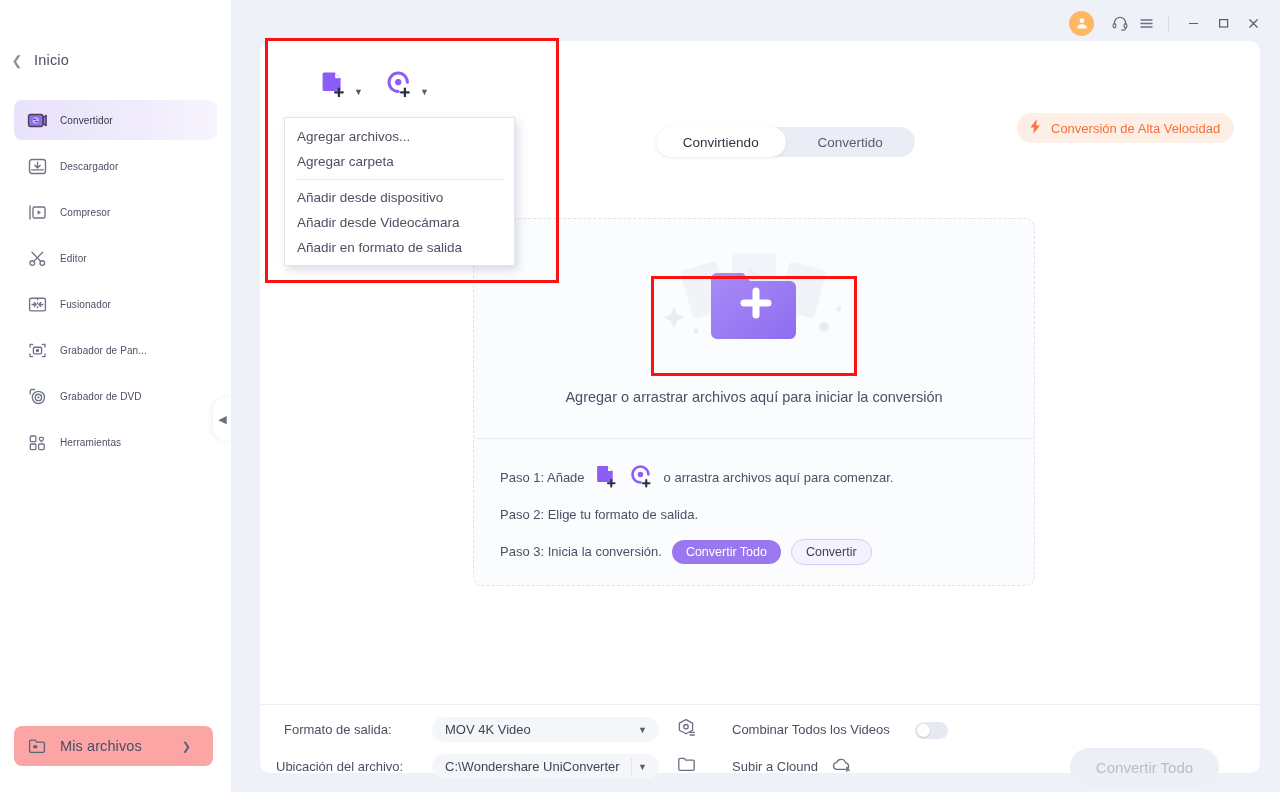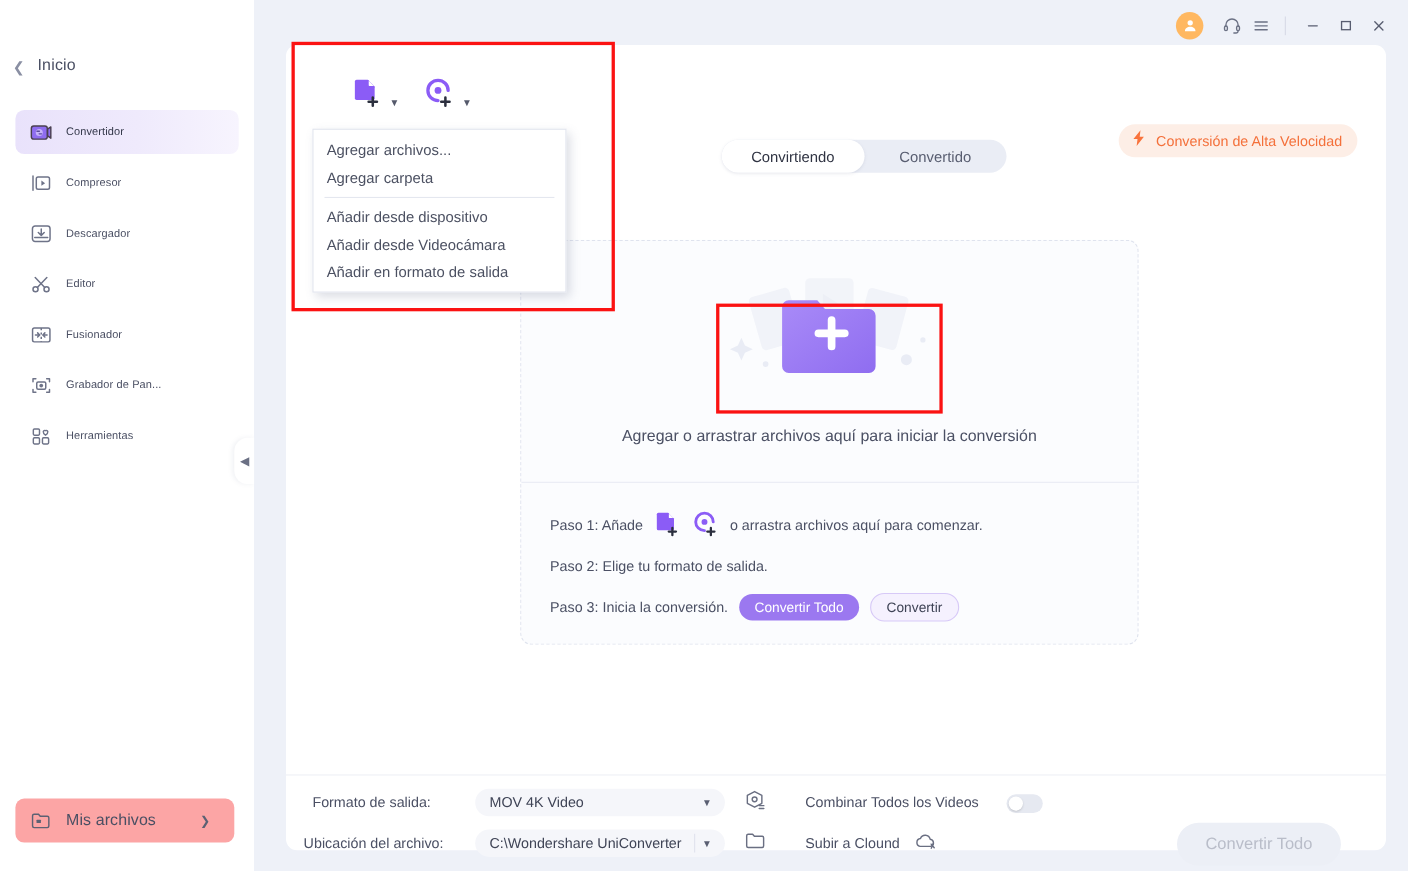--- a/index.html
+++ b/index.html
@@ -302,37 +302,37 @@
             <circle cx="8.7" cy="10.5" r="3.2" fill="#c6b2fb"></circle>
             <path d="M6.6 9.3 h2.2 M10.8 11.7 h-2.2" stroke="#5b4ba0" stroke-width="1.2" stroke-linecap="round"></path>
           </svg>
         </div>
         <div class="nav-txt">Convertidor</div>
       </div>
 
       <div class="nav-item">
         <div class="nav-ico">
           <svg width="21" height="21" viewBox="0 0 21 21" fill="none" stroke="#6e7388" stroke-width="1.35">
+            <rect x="2.5" y="3.5" width="16" height="14" rx="2.4"></rect>
+            <path d="M10.5 6.2 v5.6 M7.8 9.3 l2.7 2.7 2.7-2.7" stroke-linecap="round" stroke-linejoin="round"></path>
+            <path d="M4.6 13.9 h11.8" stroke-linecap="round"></path>
+          </svg>
+        </div>
+        <div class="nav-txt">Descargador</div>
+      </div>
+
+      <div class="nav-item">
+        <div class="nav-ico">
+          <svg width="21" height="21" viewBox="0 0 21 21" fill="none" stroke="#6e7388" stroke-width="1.35">
             <path d="M3 4 v13" stroke-linecap="round"></path>
             <rect x="6" y="5" width="12" height="11" rx="1.6"></rect>
             <path d="M10.6 8.2 l3.4 2.3 -3.4 2.3 Z" fill="#6e7388" stroke="none"></path>
           </svg>
         </div>
         <div class="nav-txt">Compresor</div>
-      </div>
-
-      <div class="nav-item">
-        <div class="nav-ico">
-          <svg width="21" height="21" viewBox="0 0 21 21" fill="none" stroke="#6e7388" stroke-width="1.35">
-            <rect x="2.5" y="3.5" width="16" height="14" rx="2.4"></rect>
-            <path d="M10.5 6.2 v5.6 M7.8 9.3 l2.7 2.7 2.7-2.7" stroke-linecap="round" stroke-linejoin="round"></path>
-            <path d="M4.6 13.9 h11.8" stroke-linecap="round"></path>
-          </svg>
-        </div>
-        <div class="nav-txt">Descargador</div>
       </div>
 
       <div class="nav-item">
         <div class="nav-ico">
           <svg width="21" height="21" viewBox="0 0 21 21" fill="none" stroke="#6e7388" stroke-width="1.35">
             <circle cx="5.3" cy="15" r="2.3"></circle>
             <circle cx="15.3" cy="15" r="2.3"></circle>
             <path d="M6.9 13.4 L15.6 4.3 M13.7 13.4 L5 4.3" stroke-linecap="round"></path>
           </svg>
         </div>
@@ -355,20 +355,31 @@
         <div class="nav-ico">
           <svg width="21" height="21" viewBox="0 0 21 21" fill="none" stroke="#6e7388" stroke-width="1.35">
             <path d="M3 7 V4.4 h2.6 M18 7 V4.4 h-2.6 M3 14 v2.6 h2.6 M18 14 v2.6 h-2.6" stroke-linecap="round" stroke-linejoin="round"></path>
             <rect x="6.4" y="7.2" width="8.2" height="6.6" rx="1.3"></rect>
             <circle cx="10.5" cy="10.5" r="1.7" fill="#6e7388" stroke="none"></circle>
           </svg>
         </div>
         <div class="nav-txt">Grabador de Pan...</div>
       </div>
 
+      <div class="nav-item">
+        <div class="nav-ico">
+          <svg width="21" height="21" viewBox="0 0 21 21" fill="none" stroke="#6e7388" stroke-width="1.35">
+            <path d="M3.2 8.4 V5.1 a1.6 1.6 0 0 1 1.6-1.6 h3.3"></path>
+            <circle cx="11.4" cy="11.4" r="6.1"></circle>
+            <circle cx="11.4" cy="11.4" r="3.2"></circle>
+            <circle cx="11.4" cy="11.4" r="1.1" fill="#6e7388" stroke="none"></circle>
+          </svg>
+        </div>
+        <div class="nav-txt">Grabador de DVD</div>
+      </div>
 
       <div class="nav-item">
         <div class="nav-ico">
           <svg width="21" height="21" viewBox="0 0 21 21" fill="none" stroke="#6e7388" stroke-width="1.3">
             <rect x="3.3" y="4" width="5.6" height="5.6" rx="1"></rect>
             <rect x="3.3" y="12" width="5.6" height="5.6" rx="1"></rect>
             <rect x="11.6" y="12" width="5.6" height="5.6" rx="1"></rect>
             <path d="M14.4 9.6 c-3.2-2.1-2.3-5 0-4.1 2.3-.9 3.2 2 0 4.1Z"></path>
           </svg>
         </div>

